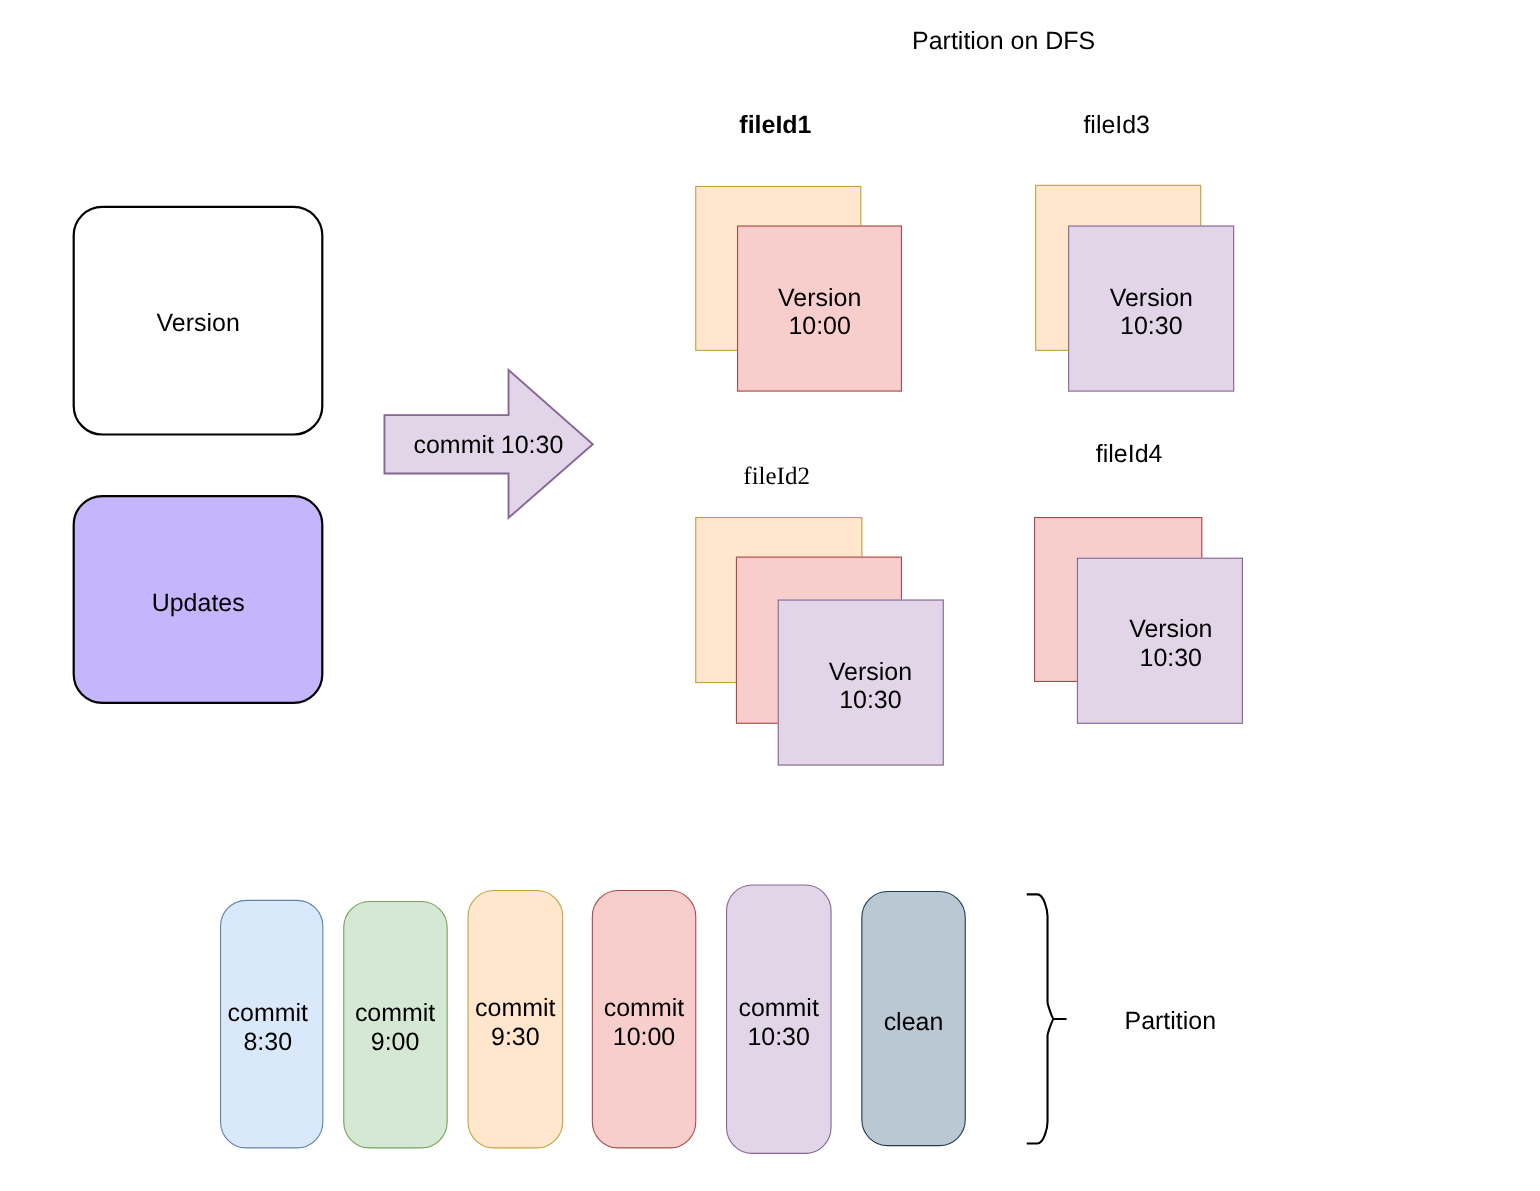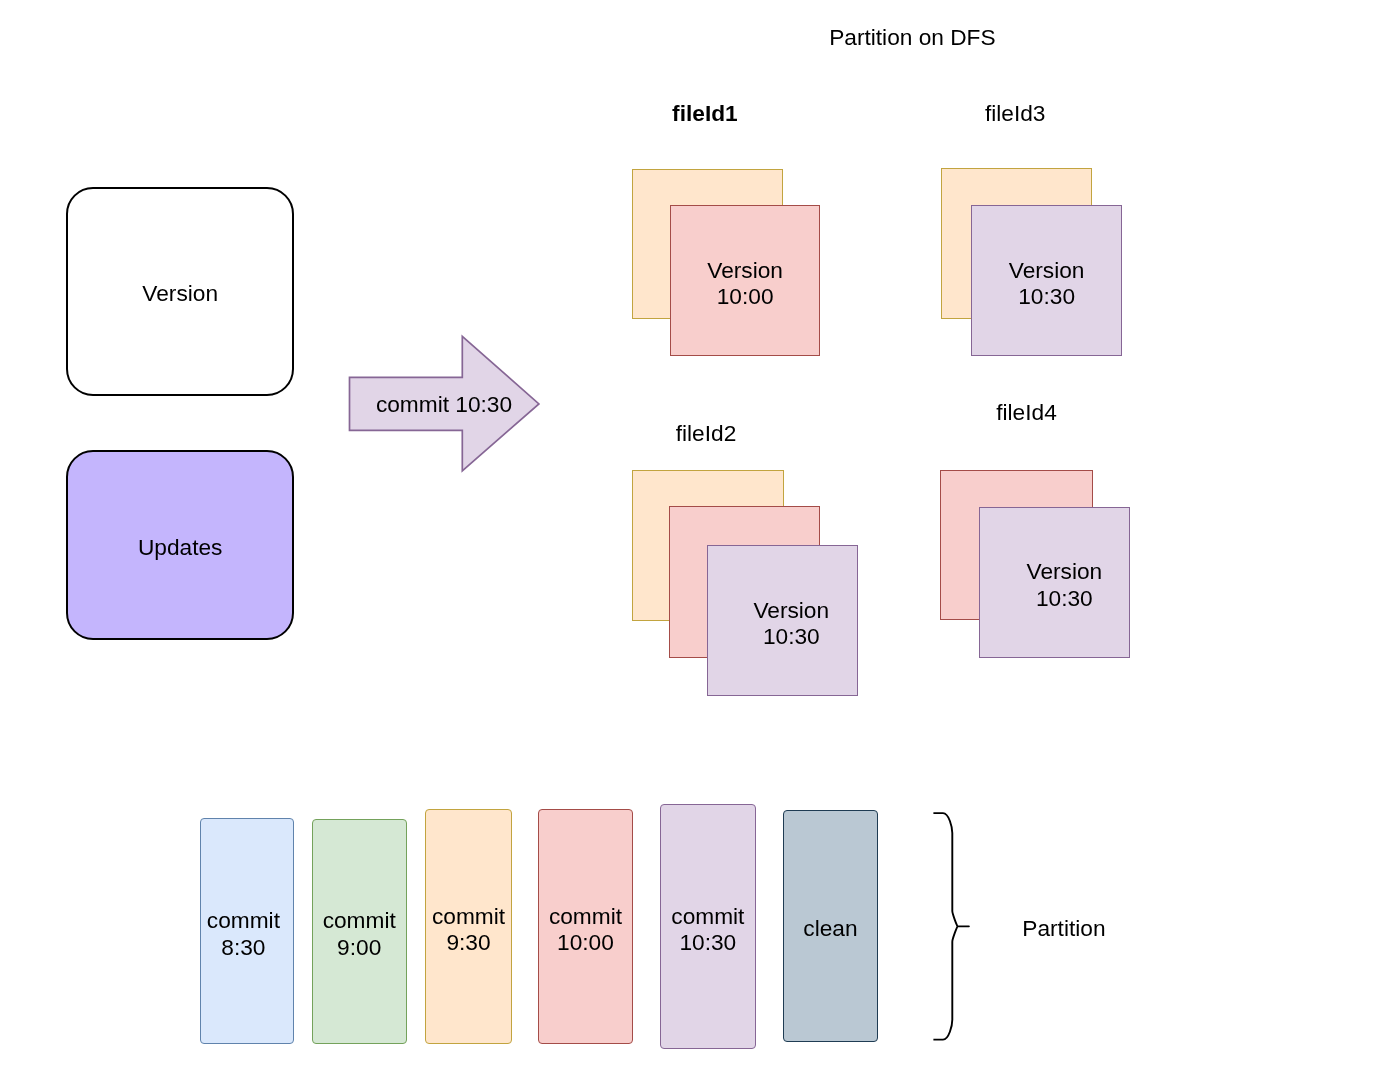--- a/index.html
+++ b/index.html
@@ -16,21 +16,21 @@
   .cap{transform:translate3d(-50%,-50%,0);}
 
   
   .srcbox{position:absolute;box-sizing:border-box;
           border:2px solid;border-radius:27px;}
 
   
   .fbox{position:absolute;box-sizing:border-box;border:1.4px solid;}
 
   
-  .pill{position:absolute;box-sizing:border-box;border:1.4px solid;border-radius:4px;}
+  .pill{position:absolute;box-sizing:border-box;border:1.4px solid;border-radius:24px;}
 
   .ctr{position:absolute;left:0;right:0;top:50%;
        transform:translate3d(0, calc(-50% + 2.2px), 0);
        font-size:22.7px;line-height:26.3px;
        text-align:center;white-space:pre;}
 
   #arrow,#brace{position:absolute;left:0;top:0;overflow:visible;}
 </style>
 </head>
 <body style="background: rgb(255, 255, 255);">
@@ -59,21 +59,21 @@
 10:00</div>
   </div>
 
   <div class="txt cap" style="left:1015.2px;top:113.1px;">fileId3</div>
   <div class="fbox" style="left: 940.9px; top: 168.2px; width: 151.1px; height: 150.9px; background: rgb(255, 230, 204); border-color: rgb(194, 164, 63);"></div>
   <div class="fbox" style="left: 971.1px; top: 205.3px; width: 151.1px; height: 151px; background: rgb(225, 213, 231); border-color: rgb(134, 102, 149);">
     <div class="ctr">Version
 10:30</div>
   </div>
 
-  <div class="txt cap" style="left:706.0px;top:432.6px;">fileId2</div>
+  <div class="txt cap" style="left:706.0px;top:432.6px;font-family:Liberation Serif, serif;">fileId2</div>
   <div class="fbox" style="left: 631.6px; top: 470.1px; width: 152px; height: 151.1px; background: rgb(255, 230, 204); border-color: rgb(194, 164, 63);"></div>
   <div class="fbox" style="left: 668.8px; top: 506.2px; width: 151.7px; height: 152.1px; background: rgb(248, 206, 204); border-color: rgb(164, 76, 72);"></div>
   <div class="fbox" style="left: 707.3px; top: 545.4px; width: 150.8px; height: 150.5px; background: rgb(225, 213, 231); border-color: rgb(134, 102, 149);">
     <div class="ctr" style="left:17.2px;right:0;">Version
 10:30</div>
   </div>
 
   <div class="txt cap" style="left:1026.5px;top:412px;">fileId4</div>
   <div class="fbox" style="left: 940.2px; top: 469.8px; width: 153px; height: 150.5px; background: rgb(248, 206, 204); border-color: rgb(164, 76, 72);"></div>
   <div class="fbox" style="left: 979px; top: 507px; width: 150.7px; height: 150.7px; background: rgb(225, 213, 231); border-color: rgb(134, 102, 149);">

